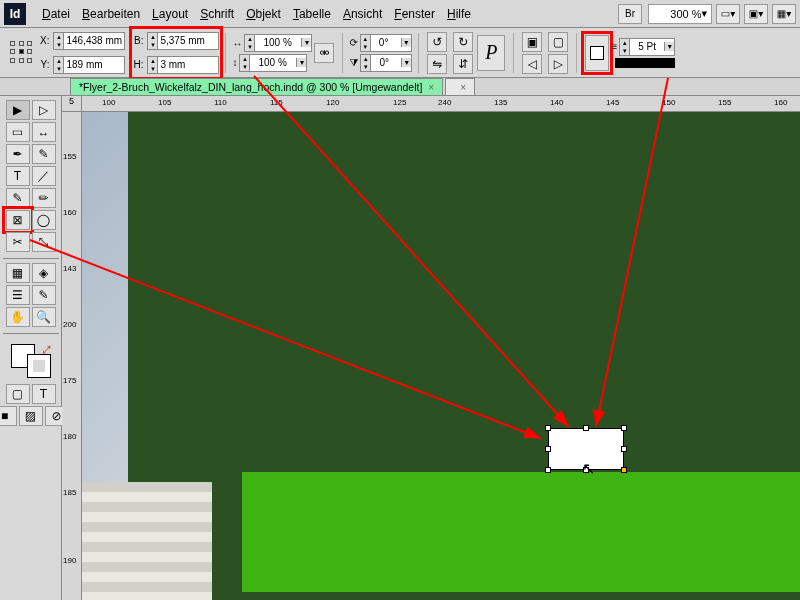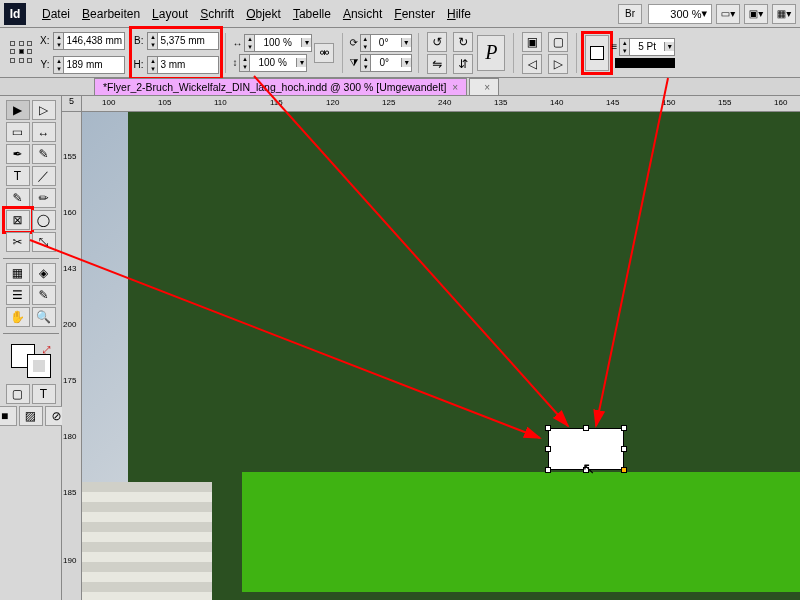--- a/index.html
+++ b/index.html
@@ -27,21 +27,21 @@
 .tiny { font-size:10px; }
 .pct-box { display:flex; align-items:center; border:1px solid #888; background:#fff; height:18px; width:68px; }
 .pct-box .spin { width:10px; font-size:7px; line-height:8px; text-align:center; background:#ddd; border-right:1px solid #888; }
 .pct-box span { font-size:10px; padding:0 8px; flex:1; text-align:left; }
 .pct-box .dd { width:10px; text-align:center; font-size:8px; background:#ddd; border-left:1px solid #888; }
 .icon-btn { width:20px; height:20px; border:1px solid #999; background:#e4e4e4; margin:0 2px; display:flex; align-items:center; justify-content:center; font-size:12px; }
 .stroke-bar { width:60px; height:10px; background:#000; margin-left:4px; }
 
 .tabbar { background:#d4d4d4; height:18px; display:flex; padding-left:70px; border-bottom:1px solid #888; }
 .tab { font-size:10.5px; padding:2px 8px; background:#e8e8e8; border:1px solid #888; border-bottom:none; display:flex; align-items:center; margin-right:2px; position:relative; }
-.tab.active { background:#f0abfc;margin-left:24px; }
+.tab.active { background:#86efac; }
 .tab .close { margin-left:6px; font-size:10px; color:#666; cursor:pointer; }
 
 .workspace { position:absolute; top:96px; left:0; right:0; bottom:0; display:flex; }
 .toolbox { width:62px; background:#d8d8d8; border-right:1px solid #888; display:flex; flex-direction:column; align-items:center; padding:4px 0; }
 .tool-row { display:flex; gap:2px; margin-bottom:2px; }
 .tool { width:24px; height:20px; background:#e4e4e4; border:1px solid #999; display:flex; align-items:center; justify-content:center; font-size:12px; cursor:pointer; }
 .tool.active { background:#c8c8c8; }
 .tool.hl-red { outline:3px solid #ff0000; }
 .tool-divider { width:56px; height:1px; background:#888; margin:4px 0; }
 .fillstroke { width:40px; height:34px; position:relative; margin-top:6px; }
@@ -279,21 +279,21 @@
   </div>
 
   <div class="ruler-area">
     <div class="ruler-corner">5</div>
     <div class="ruler-h">
       <span class="tick" style="left:20px">100</span>
       <span class="tick" style="left:76px">105</span>
       <span class="tick" style="left:132px">110</span>
       <span class="tick" style="left:188px">115</span>
       <span class="tick" style="left:244px">120</span>
-      <span class="tick" style="left:300px">125</span>
+      <span class="tick" style="left:311px">125</span>
       <span class="tick" style="left:356px">240</span>
       <span class="tick" style="left:412px">135</span>
       <span class="tick" style="left:468px">140</span>
       <span class="tick" style="left:524px">145</span>
       <span class="tick" style="left:580px">150</span>
       <span class="tick" style="left:636px">155</span>
       <span class="tick" style="left:692px">160</span>
     </div>
     <div class="ruler-v">
       <span class="tick" style="top:40px">155</span>

